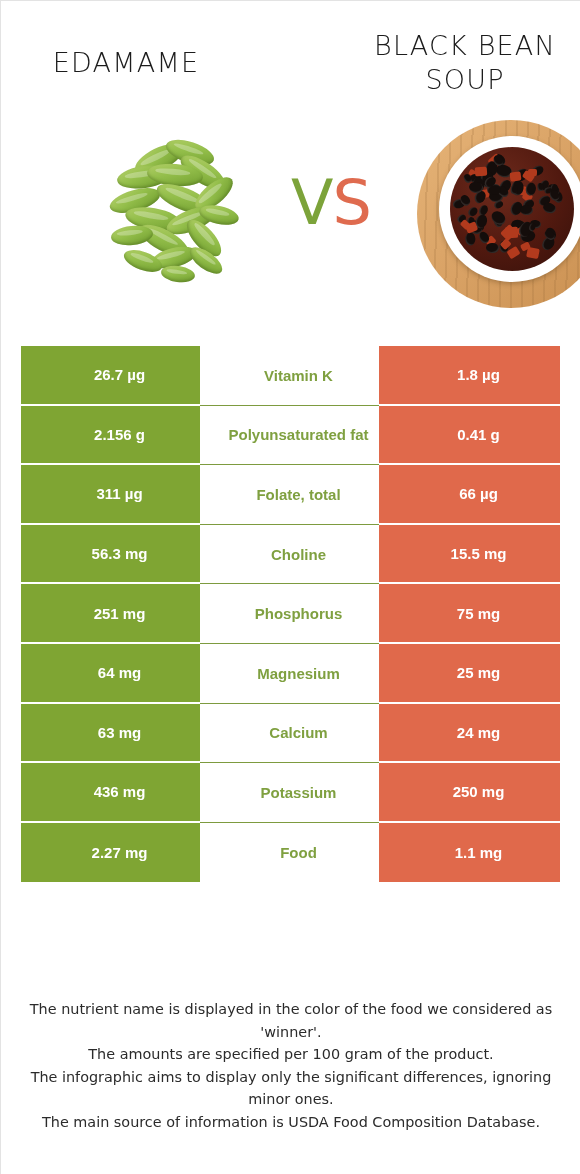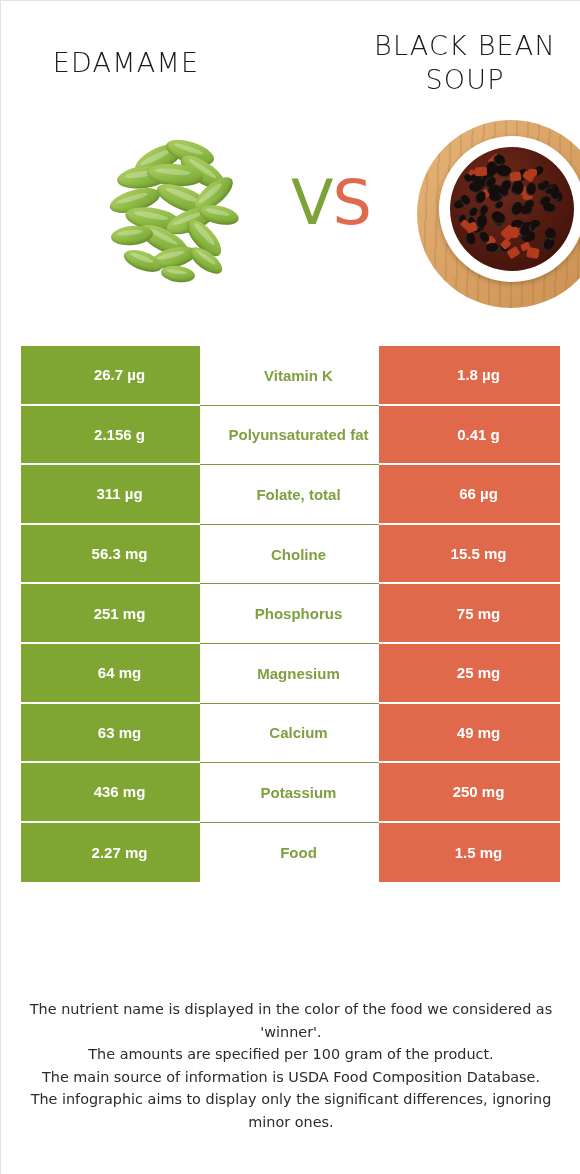--- a/index.html
+++ b/index.html
@@ -364,32 +364,32 @@
       <div class="cell cell-right">75 mg</div>
     </div>
     <div class="row">
       <div class="cell cell-left">64 mg</div>
       <div class="cell cell-mid">Magnesium</div>
       <div class="cell cell-right">25 mg</div>
     </div>
     <div class="row">
       <div class="cell cell-left">63 mg</div>
       <div class="cell cell-mid">Calcium</div>
-      <div class="cell cell-right">49 mg</div>
+      <div class="cell cell-right">24 mg</div>
     </div>
     <div class="row">
       <div class="cell cell-left">436 mg</div>
       <div class="cell cell-mid">Potassium</div>
       <div class="cell cell-right">250 mg</div>
     </div>
     <div class="row">
       <div class="cell cell-left">2.27 mg</div>
       <div class="cell cell-mid">Food</div>
-      <div class="cell cell-right">1.5 mg</div>
+      <div class="cell cell-right">1.1 mg</div>
     </div>
   </div>
 
 <div class="footer">
   <div>The nutrient name is displayed in the color of the food we considered as 'winner'.</div>
   <div>The amounts are specified per 100 gram of the product.</div>
+  <div>The infographic aims to display only the significant differences, ignoring minor ones.</div>
   <div>The main source of information is USDA Food Composition Database.</div>
-  <div>The infographic aims to display only the significant differences, ignoring minor ones.</div>
 </div>
 
 </body></html>

